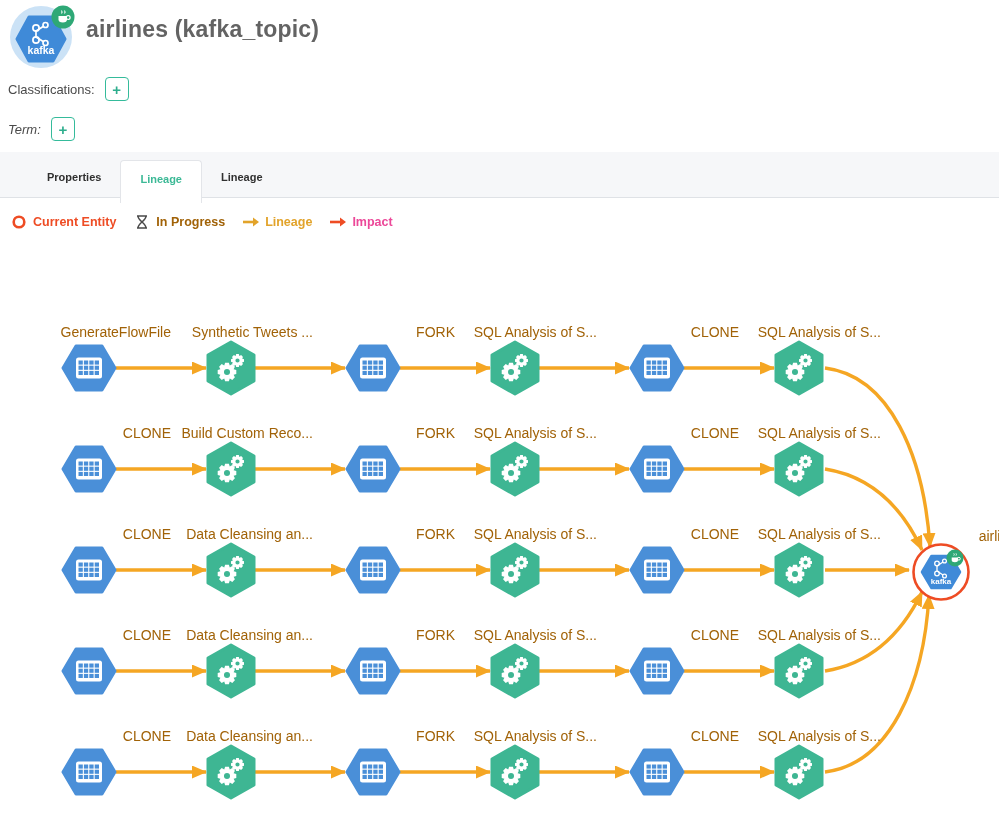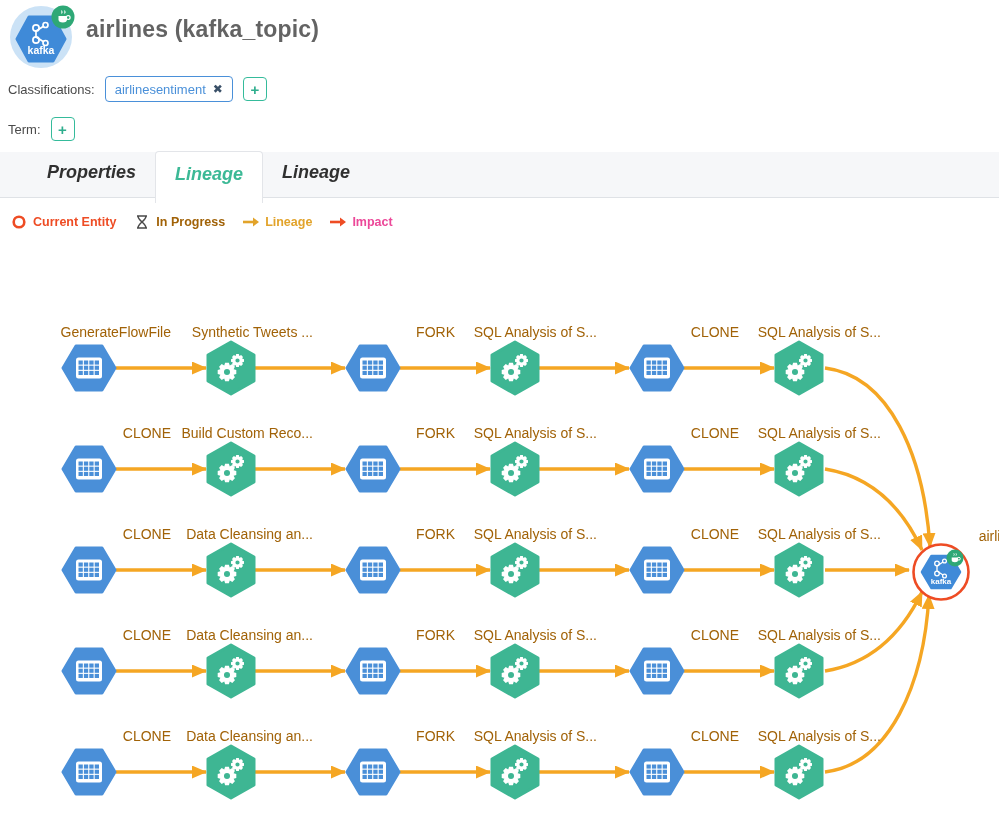--- a/index.html
+++ b/index.html
@@ -14,21 +14,21 @@
   .meta-label{font-size:13px;color:#4a4a4a;}
   .tag{display:inline-flex;align-items:center;gap:7px;border:1.5px solid #4a90d9;border-radius:4px;
        padding:2px 9px;height:20px;font-size:13px;color:#4a90d9;background:#fff;cursor:pointer;}
   .tag .x{color:#3a5068;font-weight:700;font-size:12px;line-height:1;}
   .add-btn{width:24px;height:24px;box-sizing:border-box;border:1.5px solid #35bb9b;border-radius:4px;background:#fff;
        color:#2fae8e;font-size:15px;font-weight:700;display:inline-flex;align-items:center;justify-content:center;cursor:pointer;line-height:1;}
 
   
   .tab-strip{position:absolute;left:0;right:0;top:152px;height:46px;background:#f6f7f9;
        border-bottom:1px solid #dfe2e6;display:flex;align-items:flex-end;padding-left:28px;box-sizing:border-box;}
-  .tab{padding:0 19px 14px;font-size:18px;font-weight:600;color:#303030;cursor:pointer;white-space:nowrap;font-style:italic;}
+  .tab{padding:0 19px 14px;font-size:11px;font-weight:600;color:#303030;cursor:pointer;white-space:nowrap;}
   .tab.active{background:#fff;border:1px solid #e3e5e9;border-bottom:none;border-radius:4px 4px 0 0;
        color:#3cb996;margin-bottom:-6px;padding:12px 19px 18px;position:relative;z-index:2;}
 
   
   .lineage-panel{position:absolute;left:0;top:198px;width:876px;height:634px;background:#fff;}
   .legend{position:absolute;left:10px;top:16px;display:flex;align-items:center;gap:17px;z-index:3;}
   .legend-item{display:flex;align-items:center;gap:5px;font-size:12.5px;font-weight:700;}
   #edge-svg{position:absolute;left:0;top:0;}
   .lnode{position:absolute;cursor:pointer;}
   .lnode-label{position:absolute;width:164px;text-align:right;font-size:14px;color:#a16207;line-height:16px;
@@ -56,28 +56,24 @@
       <path d="M50.5,12 h8.5 v3.6 q0,3 -4.2,3 q-4.3,0 -4.3,-3 z" fill="#fff"></path>
       <circle cx="60.2" cy="13.6" r="1.9" fill="none" stroke="#fff" stroke-width="1.2"></circle>
       <path d="M53.5,9.5 q1.2,-1.4 0,-3 M56.5,9.5 q1.2,-1.4 0,-3" stroke="#fff" stroke-width="1.1" fill="none"></path>
     </g>
   </svg>
 </div>
 <div class="page-title">airlines (kafka_topic)</div>
 
 <div class="meta-row" style="top:76px;">
   <span class="meta-label">Classifications:</span>
-  <span class="tag">
-    <span>airlinesentiment</span>
-    <span class="x">✖</span>
-  </span>
   <span class="add-btn">+</span>
 </div>
 
-<div class="meta-row" style="top:116px;">
+<div class="meta-row" style="top:116px;font-style:italic;">
   <span class="meta-label">Term:</span>
   <span class="add-btn">+</span>
 </div>
 
 <div class="tab-strip" id="tab-strip">
     <div class="tab">Properties</div>
     <div class="tab active">Lineage</div>
     <div class="tab">Lineage</div>
   </div>
 

